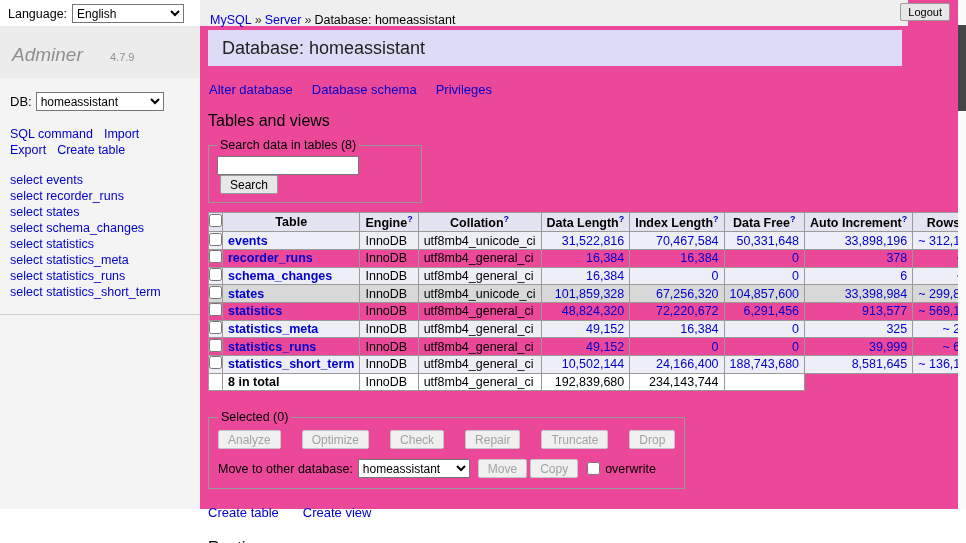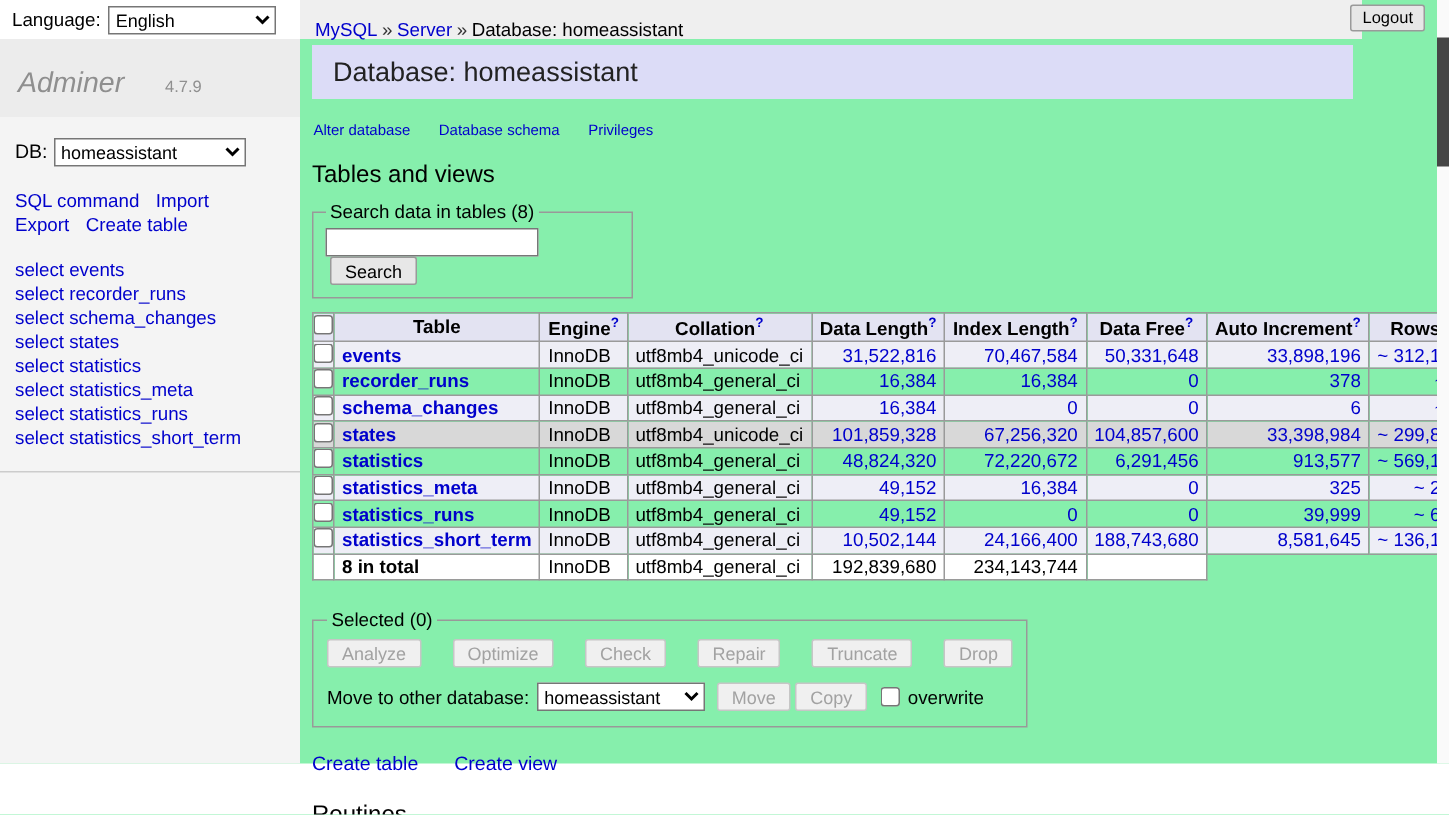--- a/index.html
+++ b/index.html
@@ -9,21 +9,21 @@
     --alt_row_bg:#eeeef6;
     --active_row_bg:#d8d8d8;
   }
   *{box-sizing:border-box;margin:0;padding:0;}
   html,body{width:966px;height:543px;}
   body{font:13px "Liberation Sans",sans-serif;color:#000;background:#fff;overflow:hidden;}
   a{color:var(--link_blue);text-decoration:none;cursor:pointer;}
   select{font:12px "Liberation Sans",sans-serif;height:19px;background:#fff;border:1px solid #767676;}
   button{font:12px "Liberation Sans",sans-serif;height:19px;padding:1px 9px;background:#e7e7e7;border:1px solid #9a9a9a;border-radius:2px;color:#000;cursor:pointer;}
   button:disabled{color:#a2a2a2;background:#f0f0f0;border-color:#c6c6c6;cursor:default;}
-  .app{position:relative;width:966px;height:509px;background:#86efac;}
+  .app{position:relative;width:966px;height:509px;background:#ec4899;}
 
   
   .sidebar{position:absolute;left:0;top:0;width:200px;height:100%;background:#f4f4f4;}
   .lang-row{background:#fff;height:26px;padding:4px 0 0 8px;font-size:12.5px;white-space:nowrap;}
   .lang-row select{width:112px;margin-left:5px;}
   .brand{background:#ececec;padding:11px 12px 10px;font-weight:normal;}
   .brand-name{font-style:italic;font-size:19px;color:#8f8f8f;}
   .brand-ver{font-size:11px;color:#8f8f8f;margin-left:20px;}
   .db-row{padding:14px 10px 2px;font-size:13px;}
   .db-row select{width:128px;margin-left:4px;}
@@ -33,21 +33,21 @@
   .table-links a{display:block;font-size:12.5px;line-height:1.28;}
 
   
   .main{position:absolute;left:200px;top:0;width:766px;height:100%;}
   .topline{position:relative;height:25px;}
   .breadcrumb{position:absolute;left:0;top:0;width:708px;height:25px;background:#efefef;padding:13px 10px;font-size:12.5px;white-space:nowrap;}
   .breadcrumb .sep{color:#333;margin:0 3px;}
   .logout{position:absolute;right:16px;top:3px;font-size:11px;height:18px;padding:1px 7px;}
   .content{width:702px;padding-left:8px;}
   .page-title{margin-top:5px;height:36px;line-height:36px;background:var(--title_bar_bg);padding:0 14px;font-size:18px;font-weight:normal;color:#222;}
-  .db-actions{margin:16px 0 12px 1px;font-size:10px;}
+  .db-actions{margin:16px 0 12px 1px;font-size:13px;}
   .db-actions a{margin-right:19px;}
   .h3{margin-top:15px;font-size:16px;font-weight:normal;color:#000;}
 
   .search-fs{margin-top:8px;width:214px;border:1px solid #999;padding:4px 8px 8px;}
   .search-fs legend{font-size:12.5px;padding:0 3px;}
   .search-input{width:142px;height:19px;border:1px solid #777;font:12px "Liberation Sans",sans-serif;padding:0 3px;}
   .search-fs button{margin-left:3px;}
 
   table{border-collapse:collapse;margin-top:9px;table-layout:fixed;font-size:12.5px;}
   th,td{border:1px solid #9a9a9a;padding:1px 5px;height:17.7px;overflow:hidden;white-space:nowrap;}
@@ -94,22 +94,22 @@
     <div class="db-row">
       <span>DB:</span><select><option>homeassistant</option></select>
     </div>
     <div class="sidebar-actions" id="sidebar-actions">
         <div><a>SQL command</a><a>Import</a></div>
         <div><a>Export</a><a>Create table</a></div>
       </div>
     <div class="table-links" id="table-links">
         <a>select events</a>
         <a>select recorder_runs</a>
+        <a>select states</a>
         <a>select schema_changes</a>
-        <a>select states</a>
         <a>select statistics</a>
         <a>select statistics_meta</a>
         <a>select statistics_runs</a>
         <a>select statistics_short_term</a>
       </div>
   </aside>
 
   <div class="main">
     <div class="topline">
       <div class="breadcrumb">

